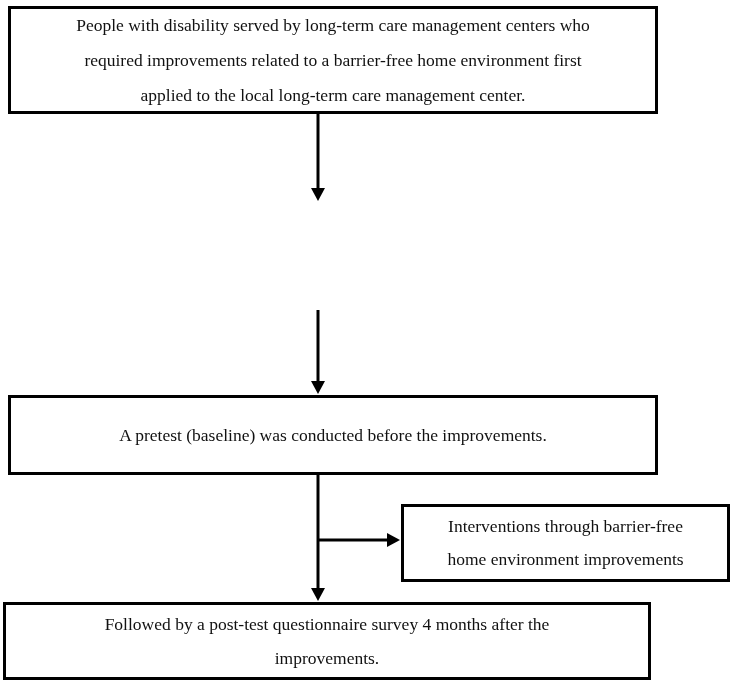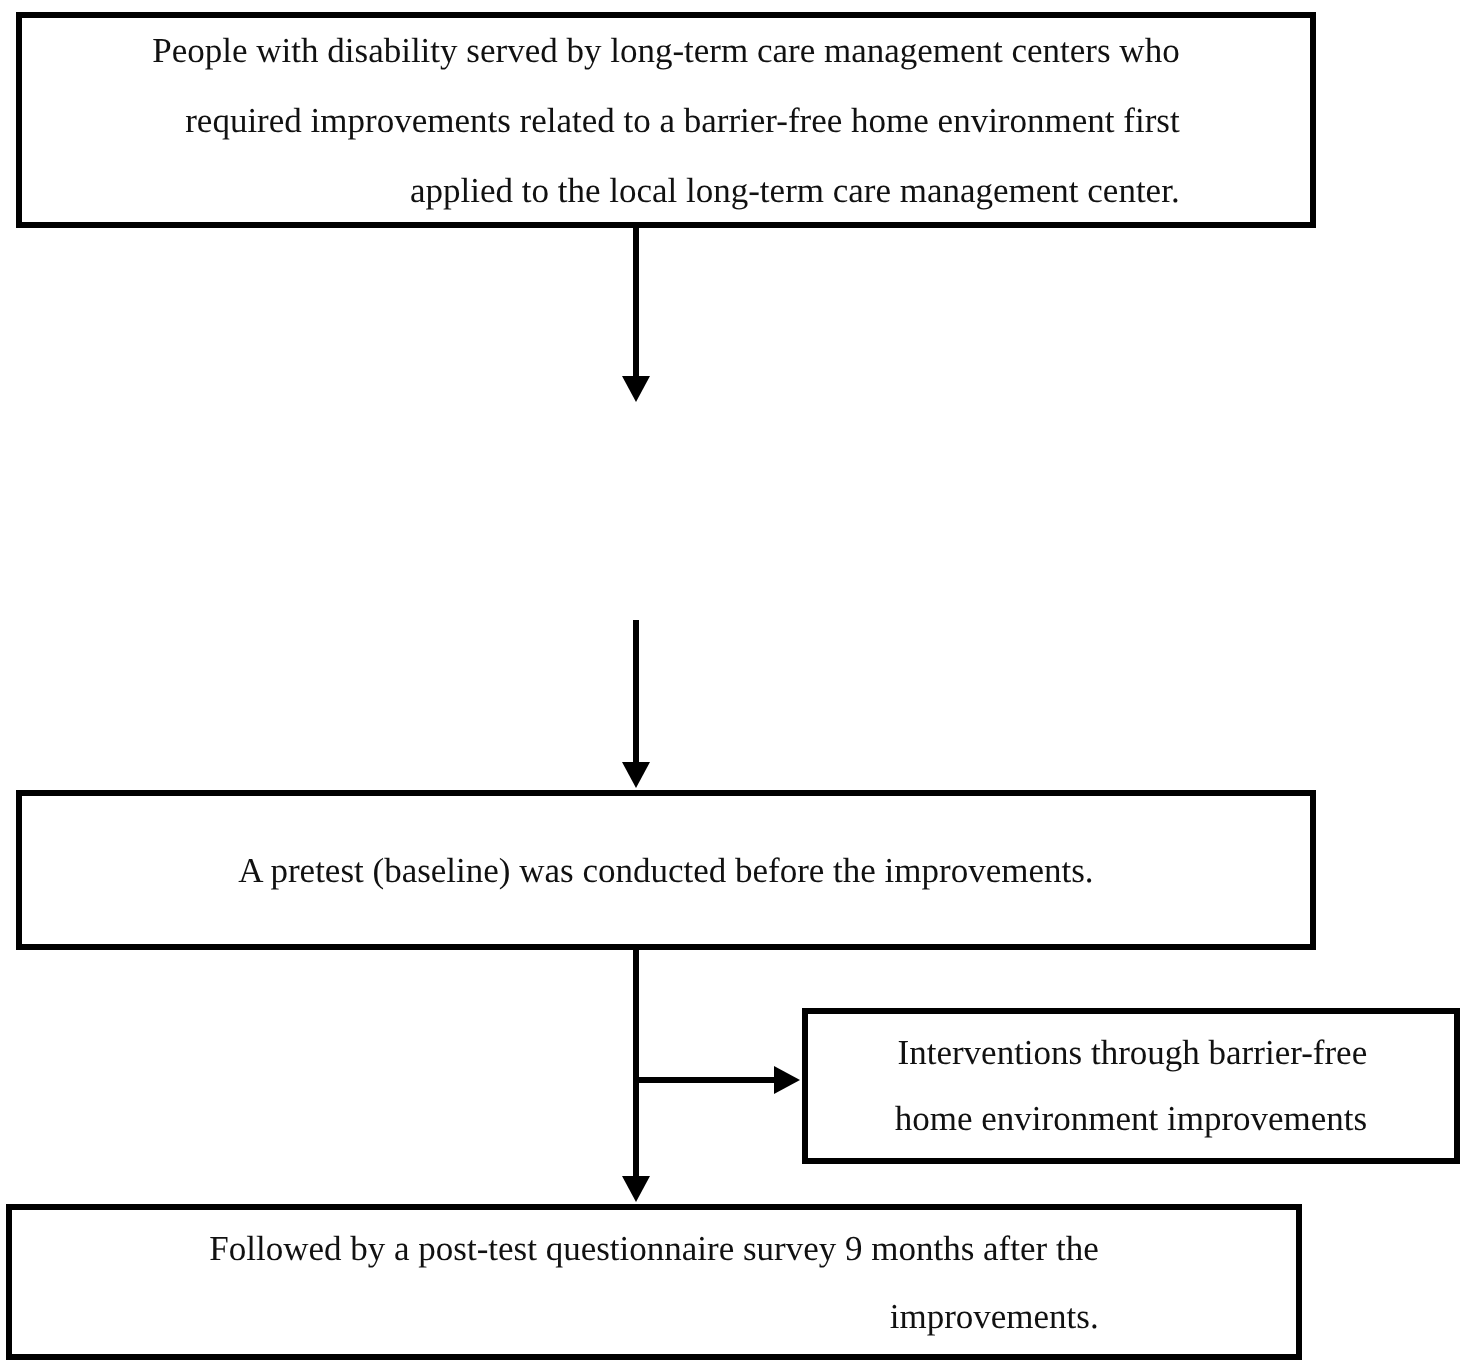--- a/index.html
+++ b/index.html
@@ -24,21 +24,21 @@
     height: 684px;
   }
   .flow-box {
     position: absolute;
     box-sizing: border-box;
     border: 3px solid #000000;
     background: #ffffff;
     display: flex;
     align-items: center;
     justify-content: center;
-    text-align: right;
+    text-align: center;
   }
   .box-text {
     white-space: pre-line;
     font-size: 17.5px;
     line-height: 35px;
     padding: 0 20px;
   }
   .box-application { left: 8px;  top: 6px;   width: 650px; height: 108px; }
   .box-assessment  { left: 8px;  top: 202px; width: 650px; height: 108px; }
   .box-pretest     { left: 8px;  top: 395px; width: 650px; height: 80px; }
@@ -93,17 +93,17 @@
   <div class="flow-box box-pretest">
     <div class="box-text">A pretest (baseline) was conducted before the improvements.</div>
   </div>
 
   <div class="flow-box box-intervention">
     <div class="box-text">Interventions through barrier-free
 home environment improvements</div>
   </div>
 
   <div class="flow-box box-posttest">
-    <div class="box-text">Followed by a post-test questionnaire survey 9 months after the
+    <div class="box-text">Followed by a post-test questionnaire survey 4 months after the
 improvements.</div>
   </div>
 
 </div>
 
 </body></html>

